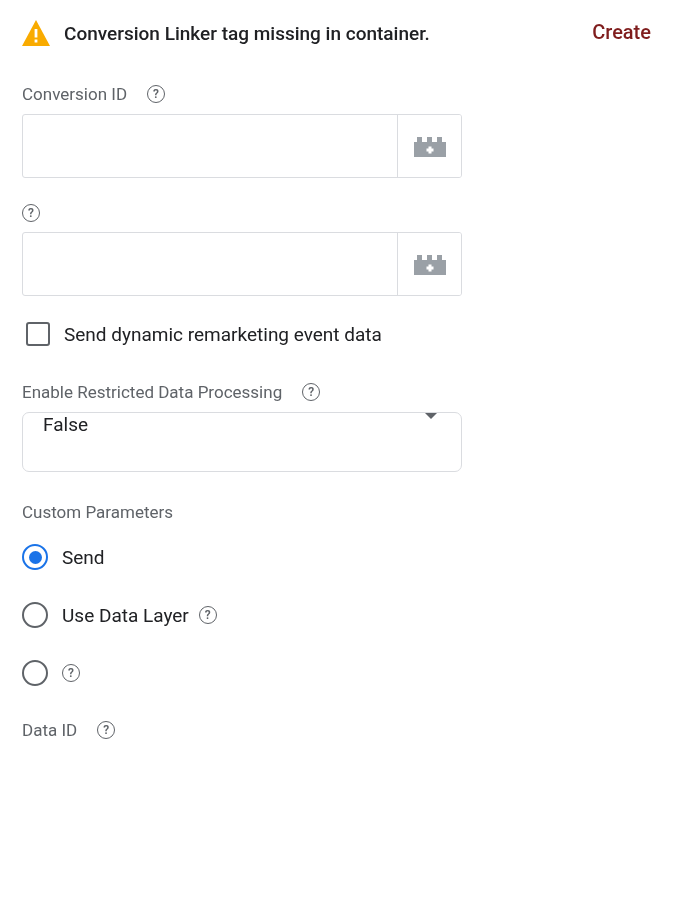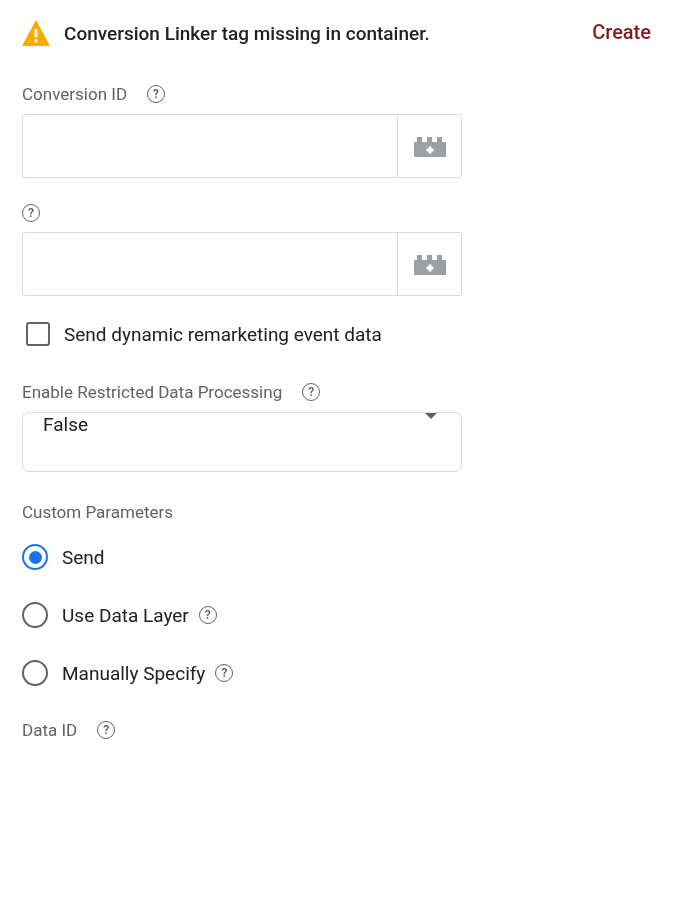--- a/index.html
+++ b/index.html
@@ -253,21 +253,20 @@
   <div class="radio-row">
     <div class="radio"></div>
     <span class="radio-label">
       <span>Use Data Layer</span>
       <span class="help-icon">?</span>
     </span>
   </div>
   <div class="radio-row">
     <div class="radio"></div>
     <span class="radio-label">
-      <span>Manually Specify</span>
       <span class="help-icon">?</span>
     </span>
   </div>
 </div>
 
 <div class="field-group">
   <div class="field-label">
     <span>Data ID</span>
     <span class="help-icon">?</span>
   </div>

